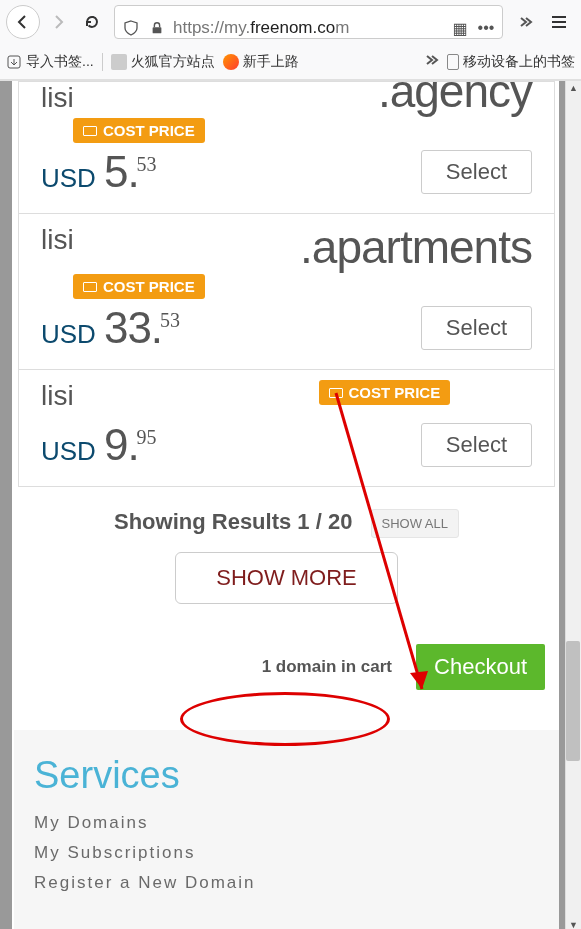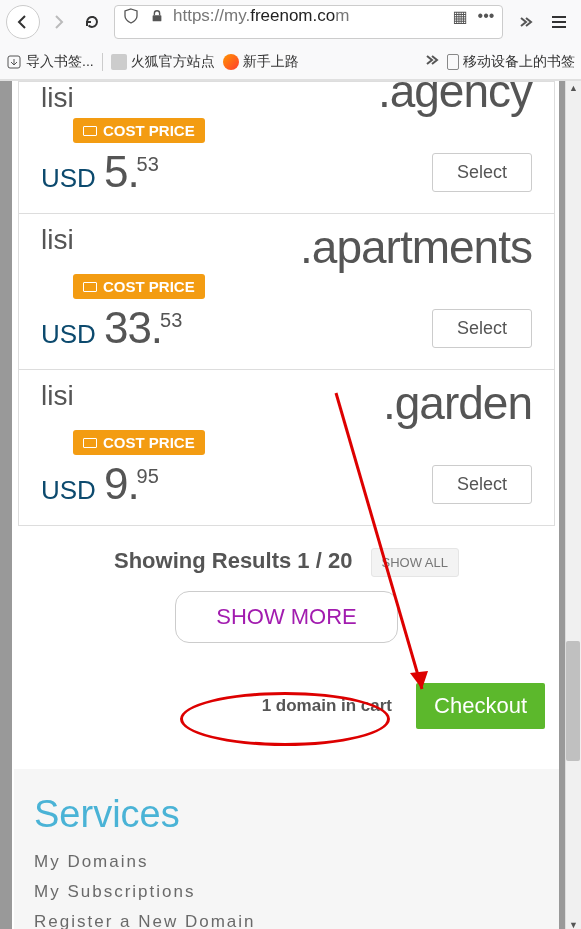--- a/index.html
+++ b/index.html
@@ -39,21 +39,21 @@
     border: 1px solid #ccc;
     border-radius: 50%;
     width: 34px;
     height: 34px;
     background: #fff;
   }
   .nav-fwd { color: #aaa; }
   .url-bar {
     flex: 1;
     display: flex;
-    align-items: flex-start;
+    align-items: flex-end;
     border: 1px solid #ccc;
     border-radius: 4px;
     background: #fff;
     height: 34px;
     padding: 0 6px;
     gap: 6px;
     margin: 0 4px;
     overflow: hidden;
   }
   .url-text {
@@ -154,33 +154,33 @@
     width:14px; height:10px; border:1px solid #fff; border-radius:1px;
   }
   .price-row {
     grid-column: 1 / 2;
     display: flex;
     align-items: baseline;
     gap: 8px;
   }
   .cur { font-size: 26px; color:#0c4a6e; font-weight:500;}
   .pwhole { font-size: 44px; color:#555; font-weight:500; letter-spacing:-1px;}
-  .pcents { font-size: 20px; color:#555; font-weight:500; position:relative; top:-16px; margin-left:-2px;}
+  .pcents { font-size: 20px; color:#555; font-weight:500; position:relative; top:-16px; margin-left:-2px;font-family:Liberation Serif, serif;}
   .select-wrap {
     grid-column: 2 / 3;
     grid-row: 3 / 4;
     display:flex;
     justify-content:flex-end;
     align-items:center;
   }
   .select-btn {
     border: 1px solid #ccc;
     background: #fff;
     color: #555;
-    font-size: 18px;
+    font-size: 22px;
     padding: 8px 24px;
     border-radius: 3px;
   }
 
   .showing {
     text-align:center;
     margin: 22px 0 14px;
     font-size: 22px;
     color:#555;
     font-weight:600;
@@ -192,25 +192,25 @@
     color:#777;
     padding:6px 10px;
     border-radius:3px;
     margin-left:12px;
     vertical-align:middle;
     font-weight:500;
   }
   .showmore-wrap { text-align:center; margin-bottom: 40px;}
   .showmore-btn {
     font-size: 22px;
-    color:#a21caf;
+    color:#7f1d1d;
     border:1px solid #ccc;
     background:#fff;
     padding: 12px 40px;
-    border-radius:14px;
+    border-radius:6px;
   }
 
   .cart-row {
     display:flex;
     justify-content:flex-end;
     align-items:center;
     gap: 24px;
     padding-right: 10px;
     margin-bottom: 40px;
   }
@@ -386,21 +386,20 @@
         <span class="cur">USD</span>
         <span><span class="pwhole">33.</span><span class="pcents">53</span></span>
       </div>
       <div class="select-wrap">
           <button class="select-btn">Select</button>
         </div>
     </div>
 
     <div class="domain-card">
       <div class="d-name">lisi</div>
-      <div class="d-tld">.garden</div>
       <div><span class="badge">
             <span class="badge-icon"></span>
             <span>COST PRICE</span>
           </span></div>
       <div></div>
       <div class="price-row">
         <span class="cur">USD</span>
         <span><span class="pwhole">9.</span><span class="pcents">95</span></span>
       </div>
       <div class="select-wrap">

